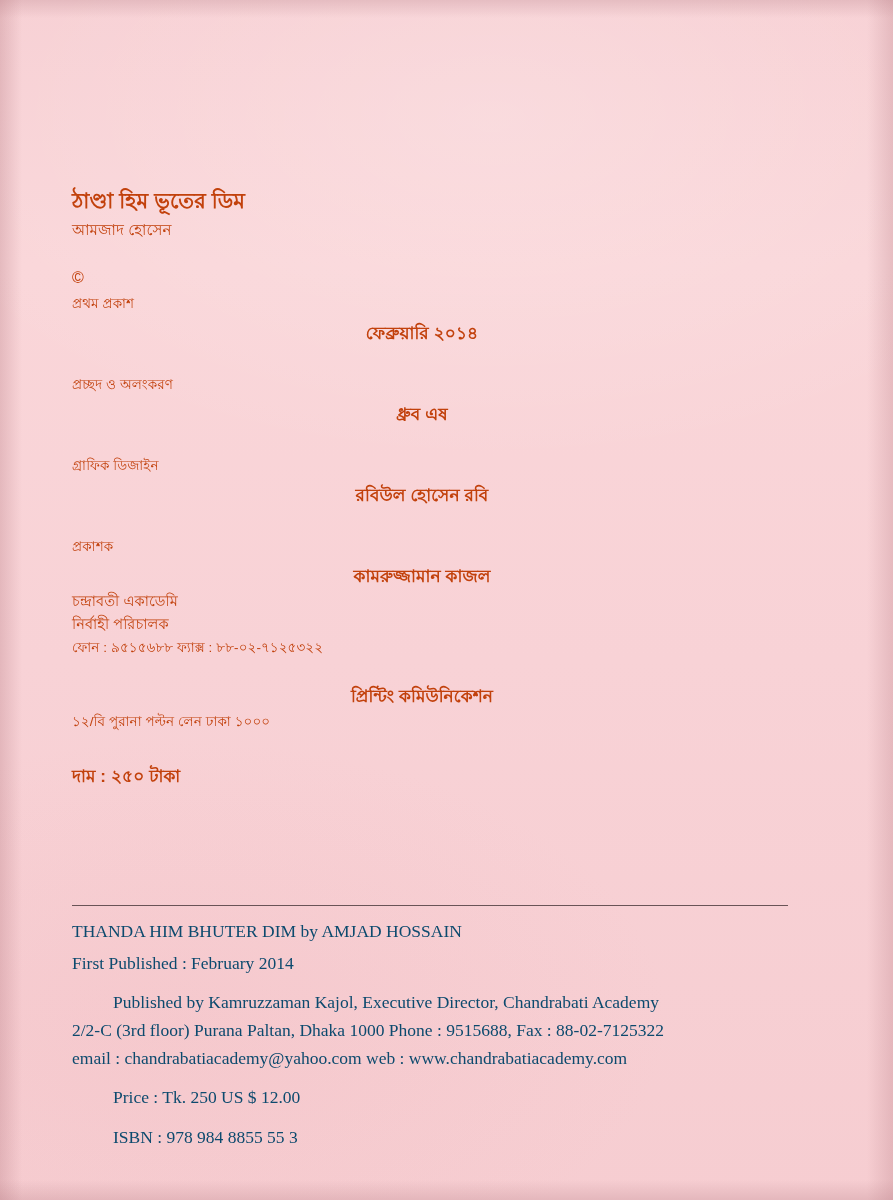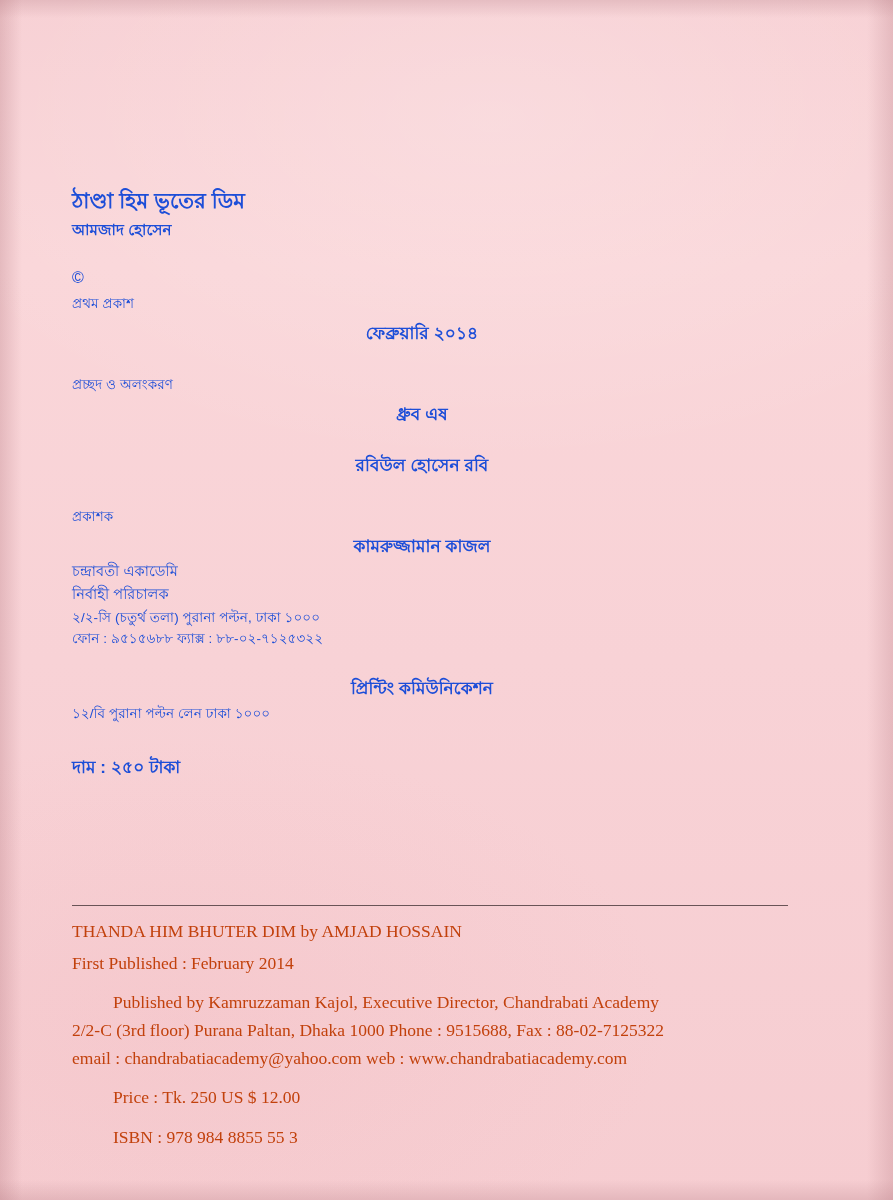--- a/index.html
+++ b/index.html
@@ -54,33 +54,33 @@
 
   .content {
     position: absolute;
     left: 72px;
     top: 188px;
     width: 700px;
   }
 
   .bn {
     font-family: "Liberation Sans", sans-serif;
-    color: #1d4ed8;
+    color: #c2410c;
     letter-spacing: 0.1px;
   }
 
   .book-title {
     font-size: 21px;
     font-weight: bold;
     line-height: 1.25;
     margin: 0 0 4px 0;
   }
   .book-author {
     font-size: 15px;
-    font-weight: bold;
+    font-weight: normal;
     margin: 0 0 26px 0;
   }
 
   .copyright-mark {
     font-size: 16px;
     margin: 0 0 6px 0;
   }
   .copyright-holder {
     font-size: 15px;
     margin: 0 0 32px 0;
@@ -130,21 +130,21 @@
     background: #3a2b2e;
     opacity: 0.75;
   }
 
   .english {
     position: absolute;
     left: 72px;
     top: 918px;
     width: 760px;
     font-family: "Liberation Serif", serif;
-    color: #c2410c;
+    color: #0c4a6e;
     font-size: 17.5px;
     line-height: 1.58;
   }
   .english p {
     margin: 0 0 4px 0;
   }
   .english .gap {
     margin-top: 12px;
     margin-left: 41px;
   }
@@ -172,30 +172,30 @@
     <div class="bn label">প্রথম প্রকাশ</div>
     <div class="bn value">ফেব্রুয়ারি ২০১৪</div>
   </div>
 
   <div class="block">
     <div class="bn label">প্রচ্ছদ ও অলংকরণ</div>
     <div class="bn value">ধ্রুব এষ</div>
   </div>
 
   <div class="block">
+    <div class="bn label">গ্রাফিক ডিজাইন</div>
     <div class="bn value">রবিউল হোসেন রবি</div>
   </div>
 
 
   <div class="block">
     <div class="bn label">প্রকাশক</div>
     <div class="bn value">কামরুজ্জামান কাজল</div>
     <div class="bn value-sub">চন্দ্রাবতী একাডেমি</div>
     <div class="bn value-sub">নির্বাহী পরিচালক</div>
-    <div class="bn value-small">২/২-সি (চতুর্থ তলা) পুরানা পল্টন, ঢাকা ১০০০</div>
     <div class="bn value-small">ফোন : ৯৫১৫৬৮৮  ফ্যাক্স : ৮৮-০২-৭১২৫৩২২</div>
   </div>
 
   <div class="block">
     <div class="bn value">প্রিন্টিং কমিউনিকেশন</div>
     <div class="bn value-small">১২/বি পুরানা পল্টন লেন ঢাকা ১০০০</div>
   </div>
 
   <div class="bn price">দাম : ২৫০ টাকা</div>
 </div>

